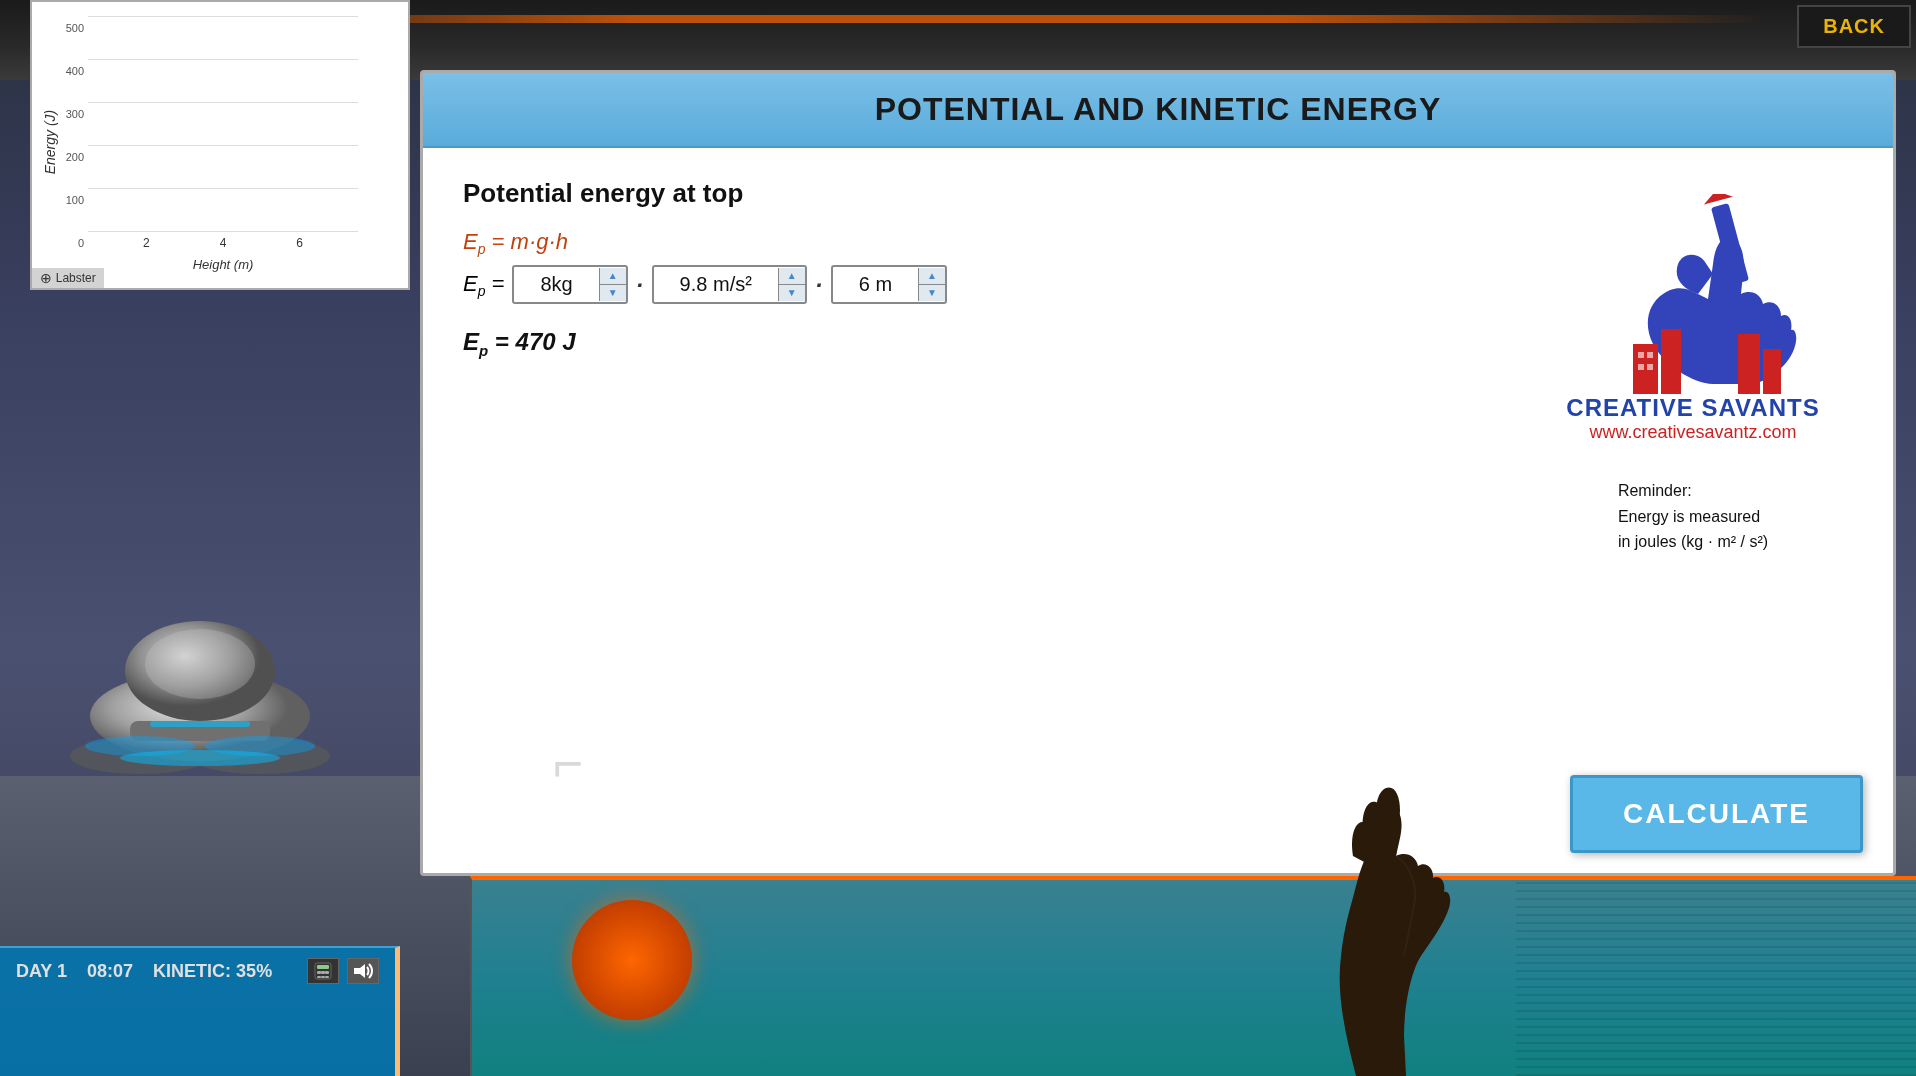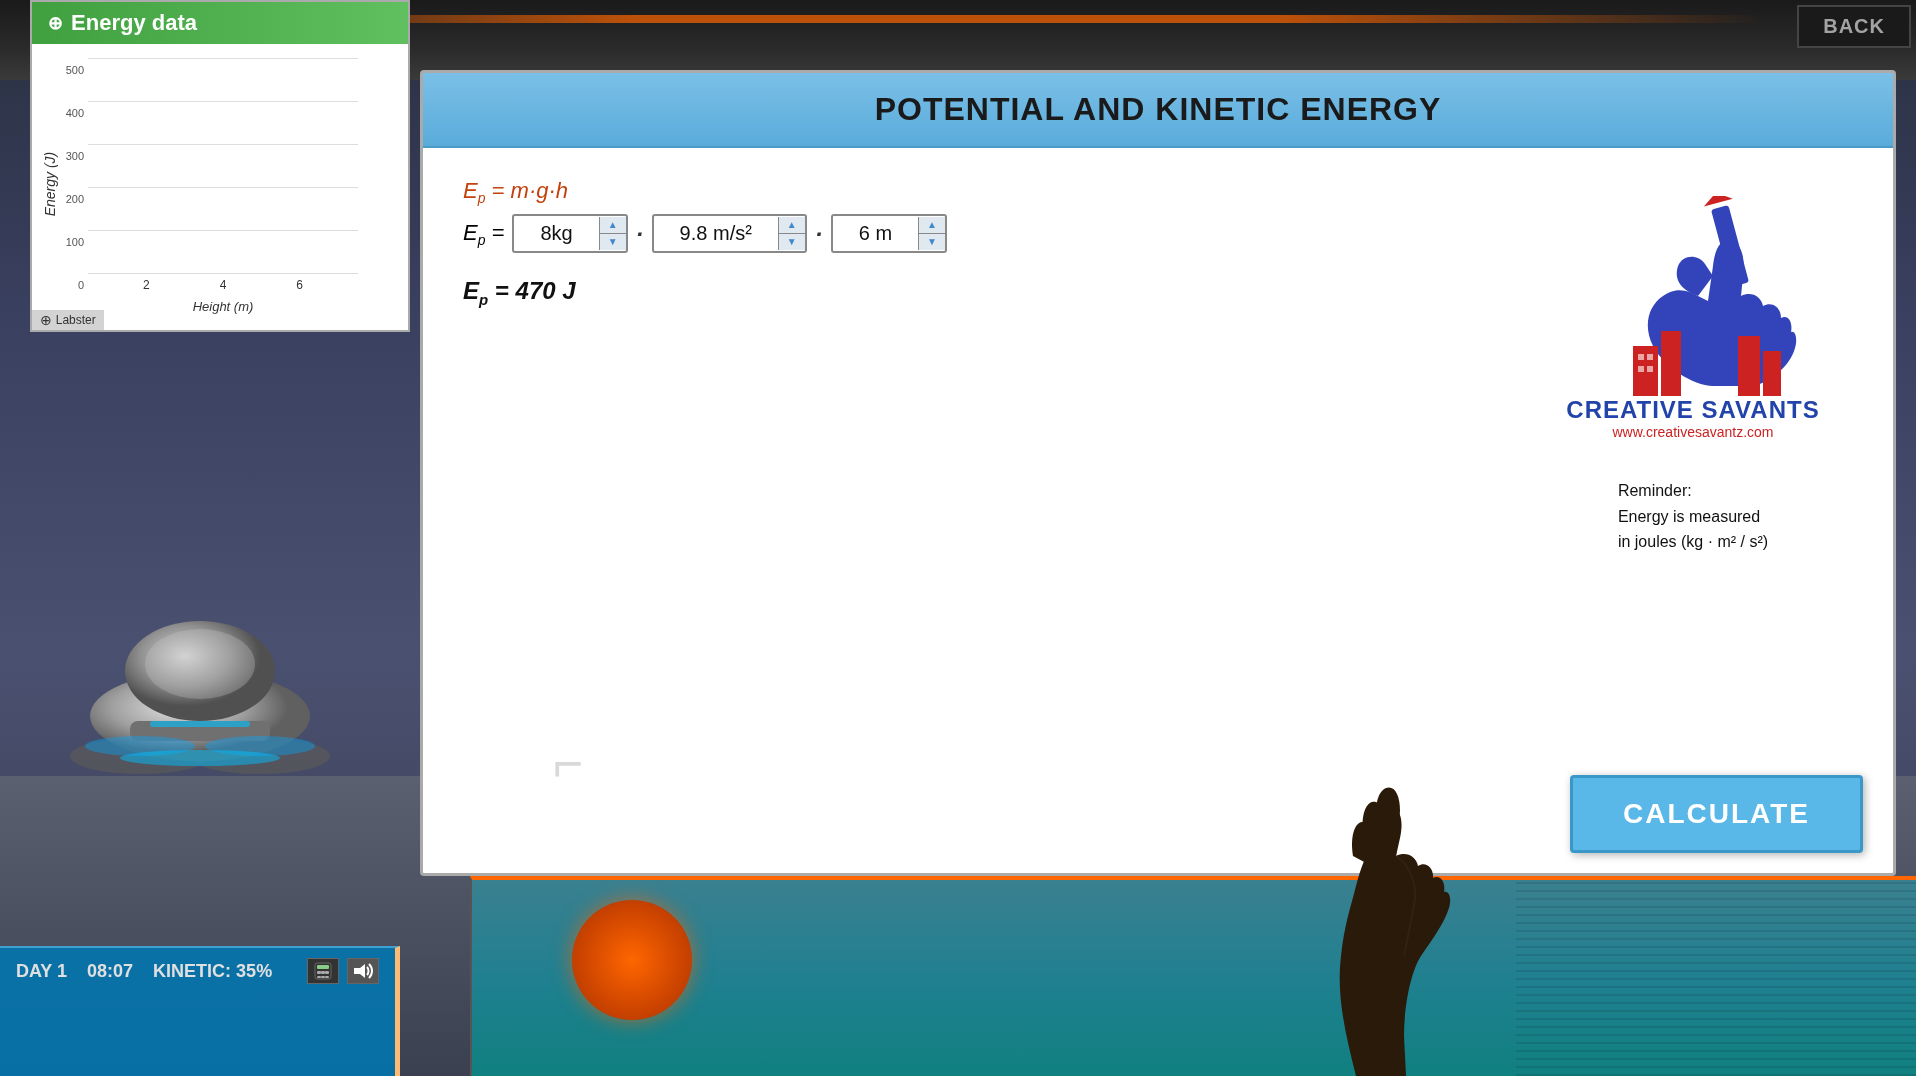--- a/index.html
+++ b/index.html
@@ -49,21 +49,21 @@
       height: 300px;
       background: linear-gradient(180deg, #5a6070 0%, #4a5060 50%, #3a4050 100%);
     }
 
     
     .back-button {
       position: absolute;
       top: 5px;
       right: 5px;
       background: #1a1a1a;
-      color: #a3a3a3;
+      color: #eab308;
       border: 2px solid #444;
       padding: 8px 24px;
       font-size: 20px;
       font-weight: bold;
       cursor: pointer;
       letter-spacing: 1px;
       z-index: 100;
     }
 
     
@@ -372,21 +372,21 @@
 
     .logo-text {
       font-size: 24px;
       font-weight: bold;
       color: #2244aa;
       letter-spacing: 1px;
       text-align: center;
     }
 
     .logo-url {
-      font-size: 14px;
+      font-size: 18px;
       color: #cc2222;
       text-align: center;
     }
 
     
     .reminder-box {
       margin-top: 10px;
       padding: 10px;
       font-size: 16px;
       color: #111;
@@ -508,21 +508,20 @@
 
 <div class="bg-scene"></div>
 <div class="ceiling">
   <div class="ceiling-strip"></div>
 </div>
 <div class="floor"></div>
 
 <button class="back-button">BACK</button>
 
 <div class="energy-panel">
-  <div class="energy-panel-title">Energy data</div>
   <div class="chart-area">
     <div class="chart-container">
       <div class="chart-y-label">Energy (J)</div>
       <div class="chart-inner">
 
         <div class="chart-grid-lines">
           <div class="grid-line" style="bottom: 0%;">
             <span class="y-label">0</span>
           </div>
           <div class="grid-line" style="bottom: 20%;">
@@ -612,20 +611,21 @@
   </svg>
 </div>
 
 <div class="main-panel">
   <div class="panel-header">
     <div class="panel-header-title">POTENTIAL AND KINETIC ENERGY</div>
   </div>
 
   <div class="panel-body">
     <div class="panel-content-left">
+      <div class="section-title">Potential energy at top</div>
 
       <div class="formula-line">
         E<sub>p</sub> = m·g·h
       </div>
 
       <div class="input-row">
         <span>E<sub>p</sub> =</span>
 
         <div class="input-box">
           <span class="input-value">8kg</span>

